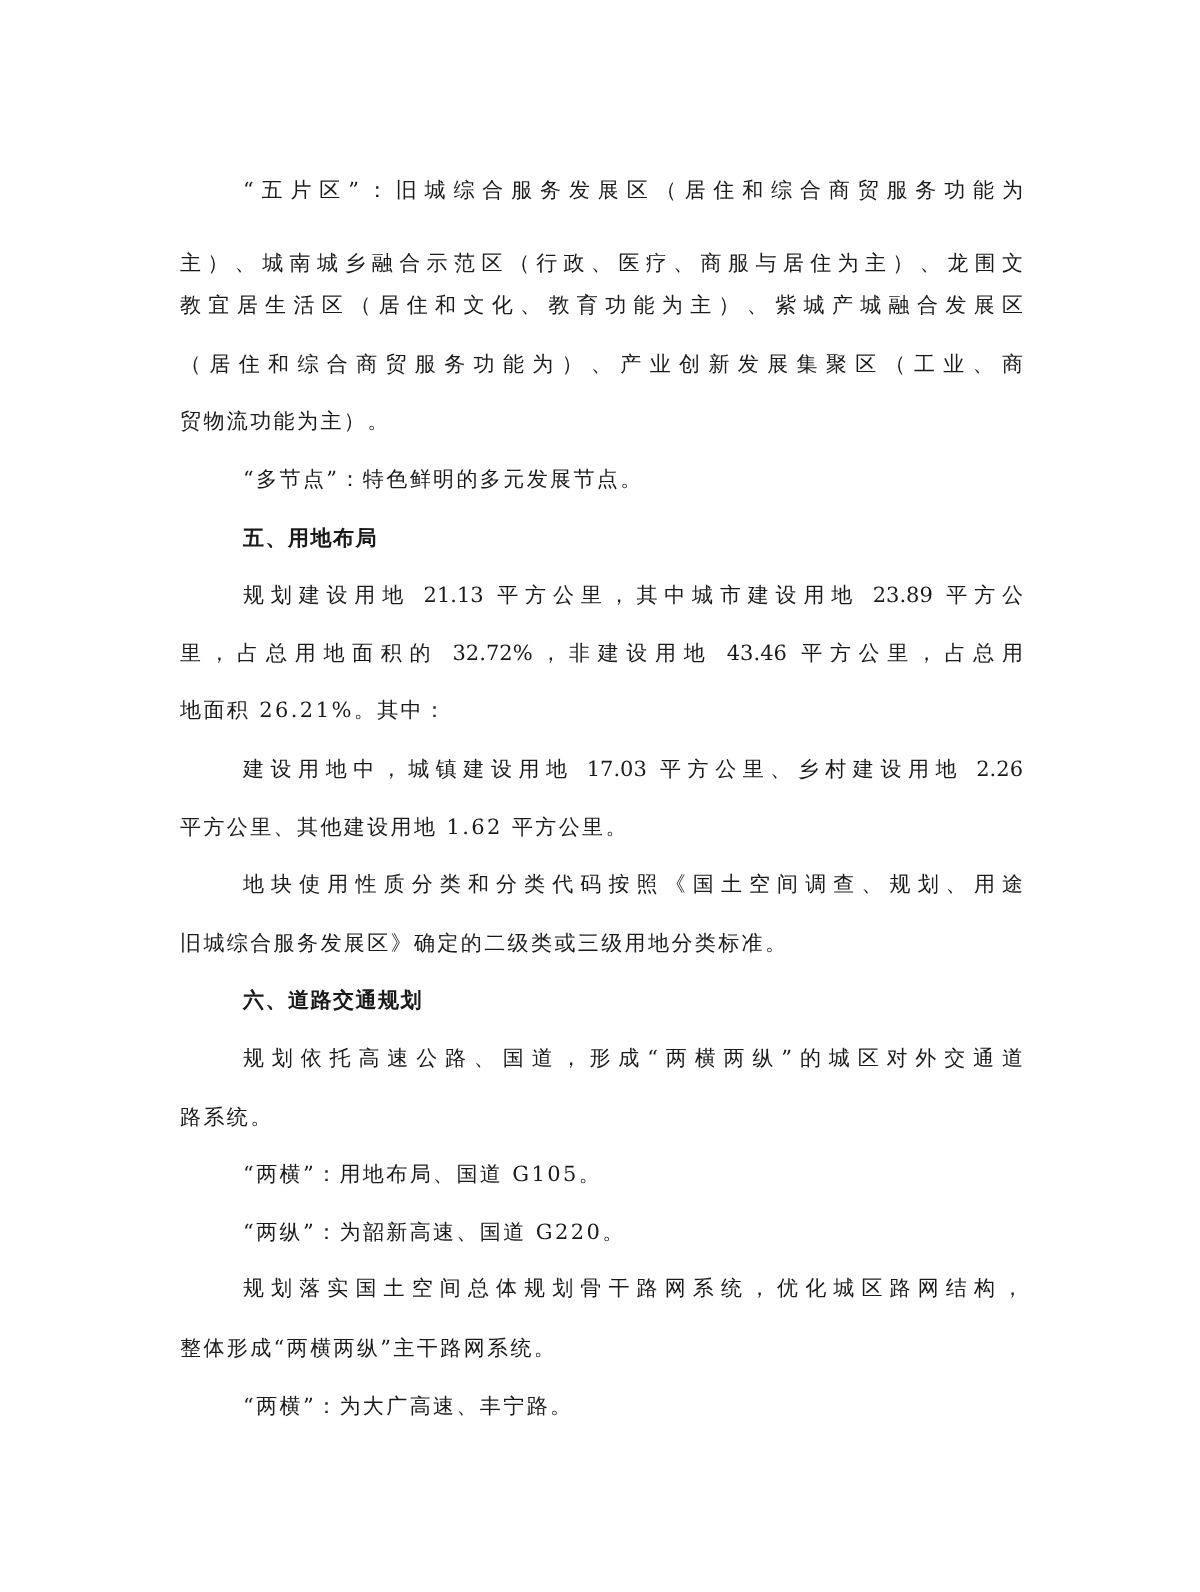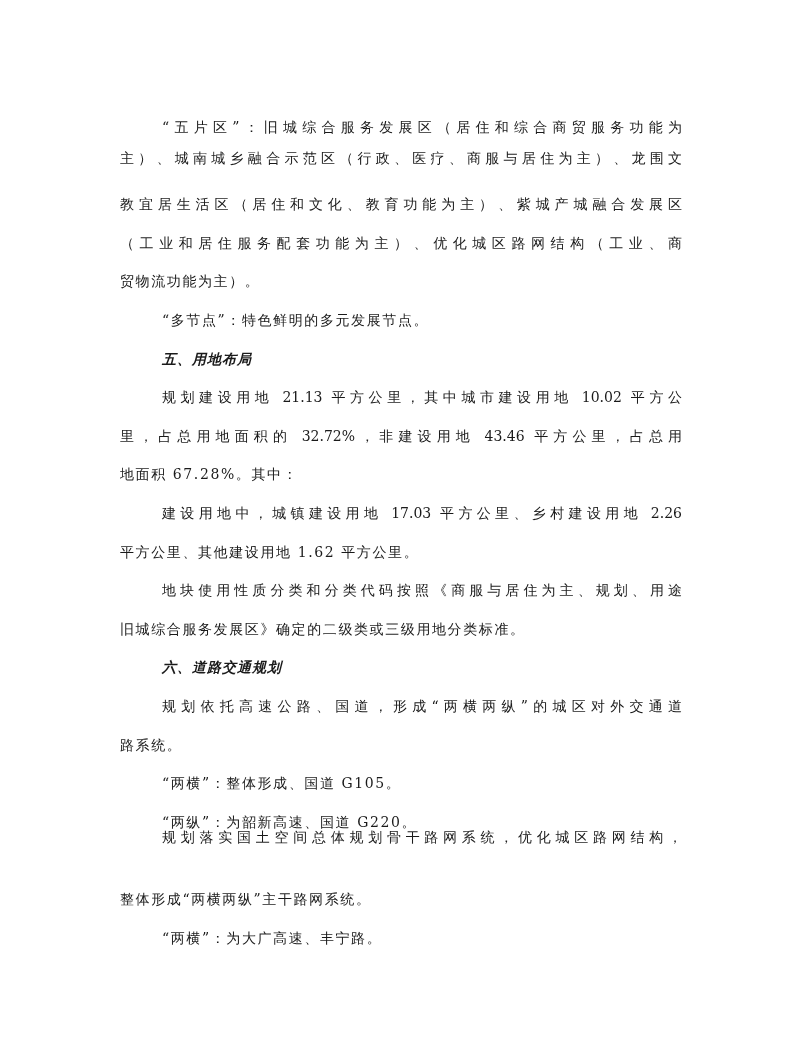--- a/index.html
+++ b/index.html
@@ -36,55 +36,54 @@
       text-align: justify;
       text-align-last: justify;
       letter-spacing: 0;
     }
     .indent { left: 42px; }
     .indent.justify { width: 520px; }
     .heading {
       font-family: "DejaVu Sans", "Liberation Sans", sans-serif;
       font-weight: bold;
       letter-spacing: 1px;
-      font-style: italic;
     }
   </style>
 </head>
 <body>
 
 <div class="page">
 
   <div class="line indent justify" style="top:0px">“五片区”：旧城综合服务发展区（居住和综合商贸服务功能为</div>
-  <div class="line justify" style="top:31px">主）、城南城乡融合示范区（行政、医疗、商服与居住为主）、龙围文</div>
+  <div class="line justify" style="top:49px">主）、城南城乡融合示范区（行政、医疗、商服与居住为主）、龙围文</div>
   <div class="line justify" style="top:77.2px">教宜居生活区（居住和文化、教育功能为主）、紫城产城融合发展区</div>
-  <div class="line justify" style="top:115.8px">（工业和居住服务配套功能为主）、优化城区路网结构（工业、商</div>
+  <div class="line justify" style="top:115.8px">（居住和综合商贸服务功能为）、产业创新发展集聚区（工业、商</div>
   <div class="line" style="top:154.4px">贸物流功能为主）。</div>
 
   <div class="line indent" style="top:193px">“多节点”：特色鲜明的多元发展节点。</div>
 
   <div class="line indent heading" style="top:231.6px">五、用地布局</div>
 
-  <div class="line indent justify" style="top:270.2px">规划建设用地 21.13 平方公里，其中城市建设用地 10.02 平方公</div>
+  <div class="line indent justify" style="top:270.2px">规划建设用地 21.13 平方公里，其中城市建设用地 23.89 平方公</div>
   <div class="line justify" style="top:308.8px">里，占总用地面积的 32.72%，非建设用地 43.46 平方公里，占总用</div>
-  <div class="line" style="top:347.4px">地面积 67.28%。其中：</div>
+  <div class="line" style="top:347.4px">地面积 26.21%。其中：</div>
 
   <div class="line indent justify" style="top:386px">建设用地中，城镇建设用地 17.03 平方公里、乡村建设用地 2.26</div>
   <div class="line" style="top:424.6px">平方公里、其他建设用地 1.62 平方公里。</div>
 
-  <div class="line indent justify" style="top:463.2px">地块使用性质分类和分类代码按照《商服与居住为主、规划、用途</div>
+  <div class="line indent justify" style="top:463.2px">地块使用性质分类和分类代码按照《国土空间调查、规划、用途</div>
   <div class="line" style="top:501.8px">旧城综合服务发展区》确定的二级类或三级用地分类标准。</div>
 
   <div class="line indent heading" style="top:540.4px">六、道路交通规划</div>
 
   <div class="line indent justify" style="top:579px">规划依托高速公路、国道，形成“两横两纵”的城区对外交通道</div>
   <div class="line" style="top:617.6px">路系统。</div>
 
-  <div class="line indent" style="top:656.2px">“两横”：整体形成、国道 G105。</div>
+  <div class="line indent" style="top:656.2px">“两横”：用地布局、国道 G105。</div>
 
   <div class="line indent" style="top:694.8px">“两纵”：为韶新高速、国道 G220。</div>
 
-  <div class="line indent justify" style="top:710px">规划落实国土空间总体规划骨干路网系统，优化城区路网结构，</div>
+  <div class="line indent justify" style="top:732px">规划落实国土空间总体规划骨干路网系统，优化城区路网结构，</div>
   <div class="line" style="top:772px">整体形成“两横两纵”主干路网系统。</div>
 
   <div class="line indent" style="top:810.6px">“两横”：为大广高速、丰宁路。</div>
 
 </div>
 
 </body></html>

